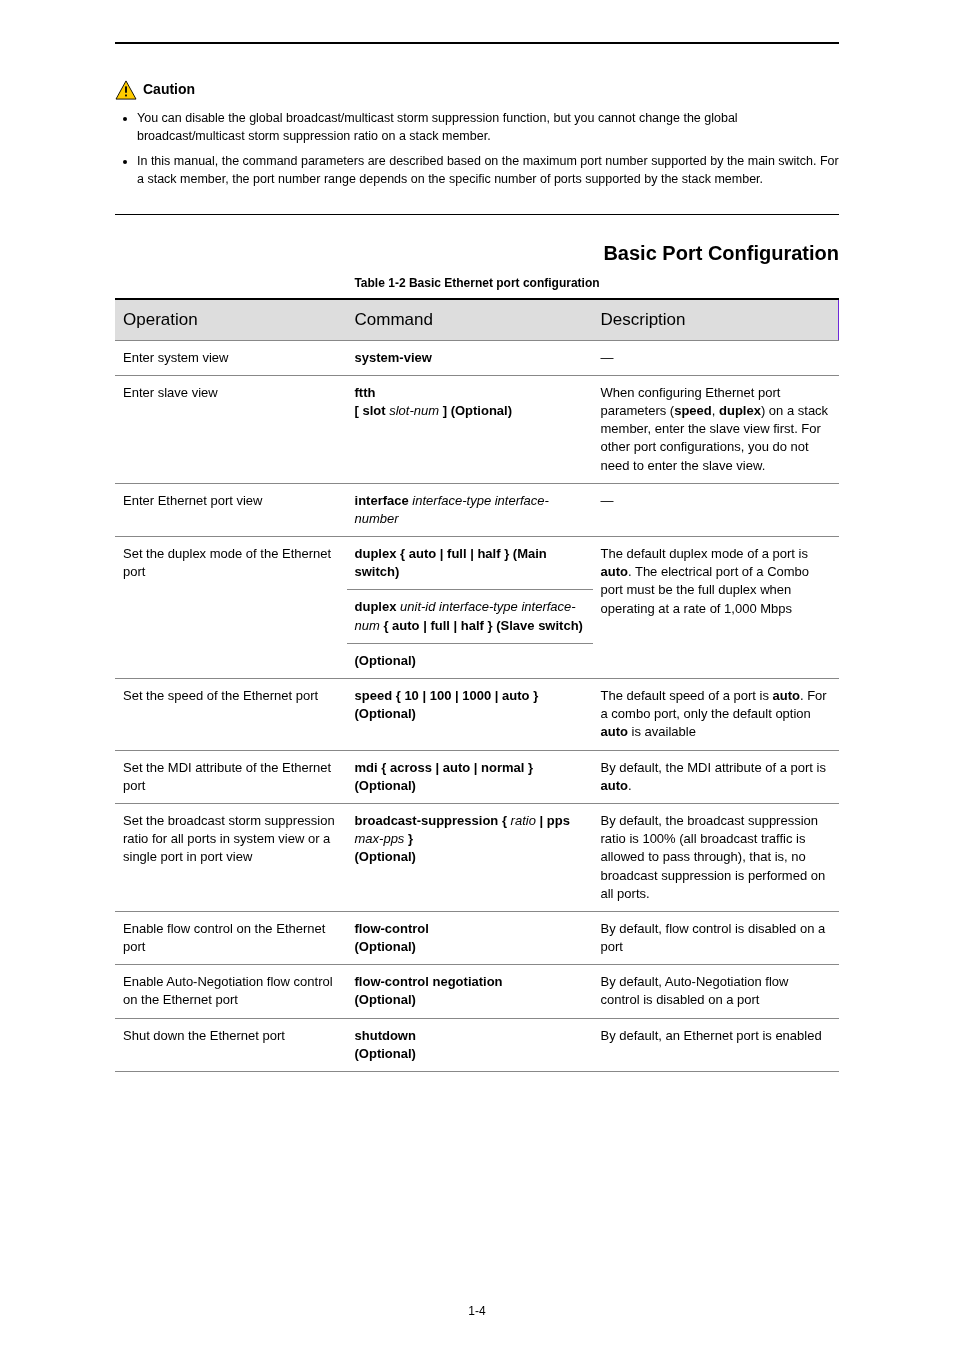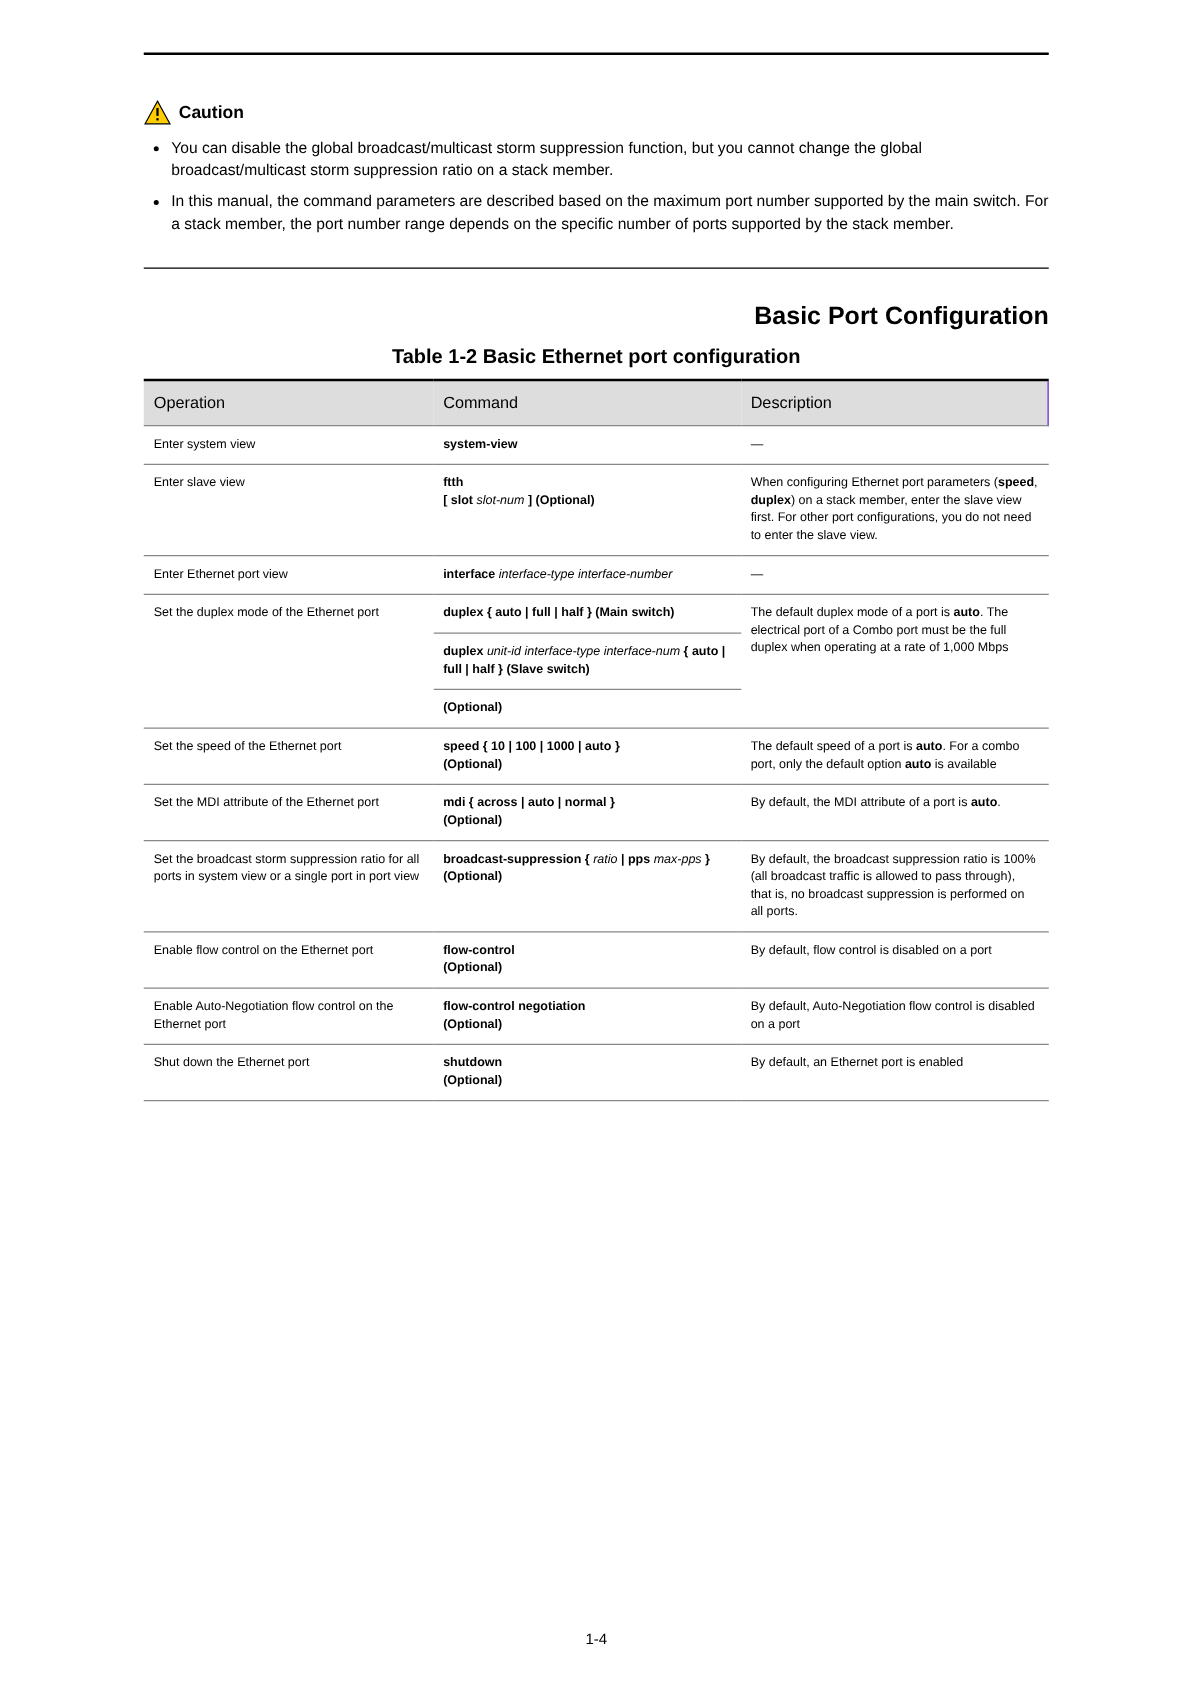--- a/index.html
+++ b/index.html
@@ -58,46 +58,46 @@
     font-size: 20px;
     font-weight: bold;
     margin: 0 0 8px 0;
     text-align: right;
   }
   .section-desc {
     margin: 0 0 12px 0;
   }
   .table-title {
     text-align: center;
-    font-size: 16px;
+    font-size: 12px;
     margin-bottom: 6px;
   }
   table.config-table {
     width: 100%;
     border-collapse: collapse;
     table-layout: fixed;
   }
   table.config-table th {
     background: #ddd;
     text-align: left;
     font-weight: normal;
     padding: 8px 8px;
     border-top: 2px solid #000;
     border-bottom: 1px solid #888;
-    font-size: 13px;
+    font-size: 17px;
     vertical-align: middle;
   }
   table.config-table th:last-child {
     border-right: 1px solid #6d28d9;
   }
   table.config-table td {
     padding: 8px 8px;
     border-bottom: 1px solid #888;
     vertical-align: top;
-    font-size: 10px;
+    font-size: 13px;
   }
   table.config-table td.cmd {
     font-weight: bold;
   }
   table.config-table td.cmd .arg {
     font-style: italic;
     font-weight: normal;
   }
   table.config-table td.cmd .kw-opt {
     font-weight: bold;

